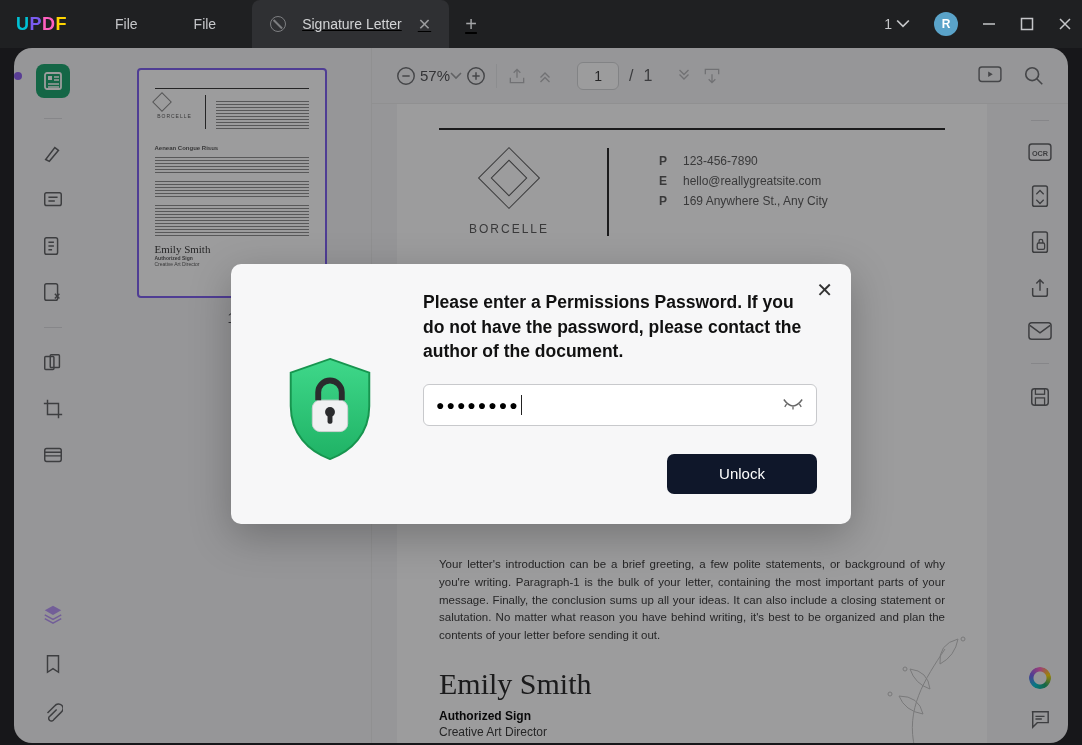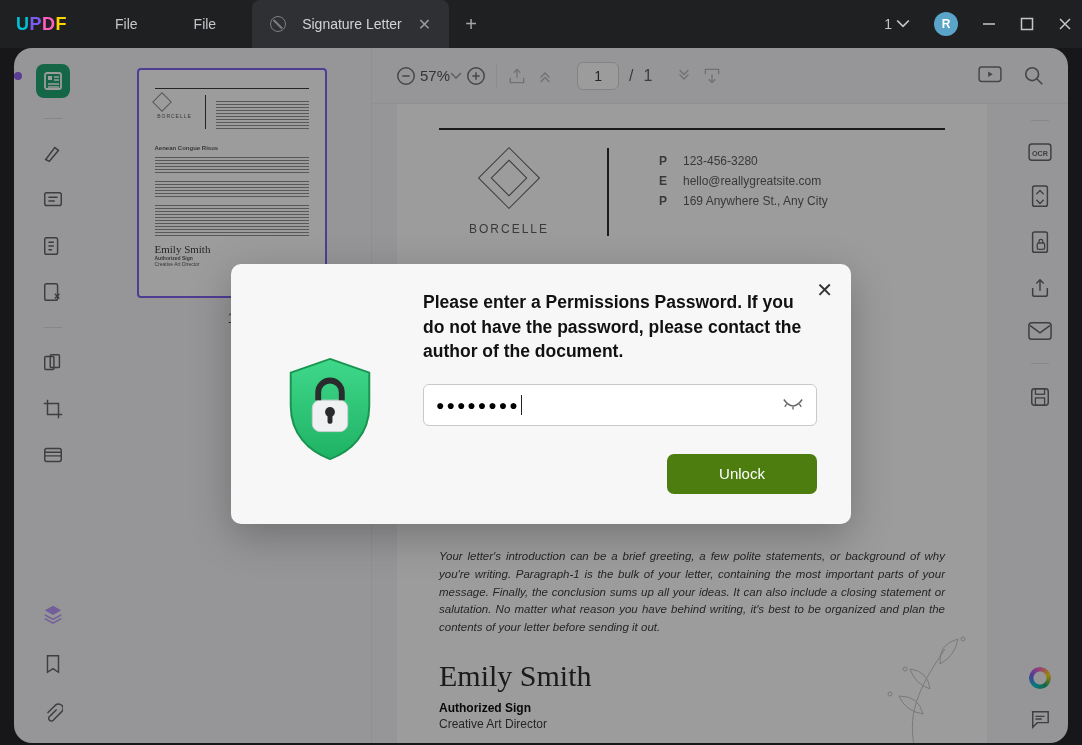--- a/index.html
+++ b/index.html
@@ -3,21 +3,21 @@
 <meta charset="utf-8">
 <style>
   * { box-sizing: border-box; margin: 0; padding: 0; font-family: -apple-system, BlinkMacSystemFont, "Segoe UI", Arial, sans-serif; }
   body { width: 1082px; height: 745px; background: #1b1b1e; overflow: hidden; position: relative; }
 
   
   .titlebar { height: 48px; background: #1f2022; display: flex; align-items: center; position: relative; }
   .logo { margin-left: 16px; font-weight: 700; font-size: 18px; letter-spacing: 0.5px; }
   .logo span:nth-child(1){color:#00c1d4;} .logo span:nth-child(2){color:#7a5cf0;} .logo span:nth-child(3){color:#ff5fbf;} .logo span:nth-child(4){color:#ffd500;}
   .menu { display: flex; gap: 56px; margin-left: 48px; color: #c5c6c9; font-size: 14px; }
-  .tab-strip { display: flex; align-items: center; margin-left: 36px; }
+  .tab-strip { display: flex; align-items: center; margin-left: 36px; text-decoration: underline; }
   .tab { height: 48px; display: flex; align-items: center; gap: 16px; padding: 0 18px; background: #2f3033; color: #d2d3d5; font-size: 14px; border-top-left-radius: 8px; border-top-right-radius: 8px; }
   .tab .ticon { width: 16px; height: 16px; border: 1.5px solid #7d7e81; border-radius: 50%; position: relative; }
   .tab .ticon::before { content:""; position:absolute; left:50%; top:50%; width:12px; height:1.5px; background:#7d7e81; transform:translate(-50%,-50%) rotate(45deg); }
   .tab-close { color:#9a9b9d; cursor:pointer; font-size:16px; }
   .tab-plus { color:#a4a5a8; font-size:20px; margin-left:16px; cursor:pointer; }
   .win-ctrls { position:absolute; right:10px; display:flex; align-items:center; gap:24px; color:#c5c6c9; }
   .tabcount { display:flex; align-items:center; gap:4px; color:#c5c6c9; font-size:14px; }
   .avatar { width:24px; height:24px; border-radius:50%; background:#5aa3c9; color:#fff; display:flex; align-items:center; justify-content:center; font-size:12px; font-weight:600; }
   .wicon { width:14px; height:14px; display:inline-block; }
 
@@ -62,42 +62,42 @@
   .page .topdiv { height:2px; background:#222; margin-bottom:18px; }
   .lh { display:flex; gap:28px; }
   .lh .brand { flex:0 0 140px; text-align:center; }
   .brand-logo { width:44px; height:44px; border:1.5px solid #555; transform:rotate(45deg); margin:8px auto 22px; position:relative; }
   .brand-logo::after { content:""; position:absolute; inset:8px; border:1.5px solid #555; }
   .brand-name { font-size:12px; letter-spacing:2px; color:#555; }
   .lh .vline { width:2px; background:#222; }
   .contacts { flex:1; padding-left:22px; font-size:12px; color:#555; }
   .contacts .row { display:flex; gap:14px; margin:6px 0; }
   .contacts .k { font-weight:700; width:10px; }
-  .body-text { font-size:11.5px; color:#333; line-height:1.55; text-align:justify; margin-top:32px;font-style:italic; }
+  .body-text { font-size:11.5px; color:#333; line-height:1.55; text-align:justify; margin-top:40px; }
   .sig-block { margin-top:22px; }
   .sig { font-family:"Brush Script MT",cursive; font-size:30px; color:#222; }
   .sig-role1 { font-weight:700; font-size:12px; margin-top:8px; }
   .sig-role2 { font-size:12px; color:#333; margin-top:2px; }
   .plant { position:absolute; right:-8px; bottom:-6px; width:160px; height:140px; opacity:.5; }
 
   
   .overlay { position:absolute; inset:0; background:rgba(20,20,22,.42); display:flex; align-items:flex-start; justify-content:center; }
   .modal { width:620px; background:#f7f7f8; border-radius:10px; margin-top:216px; padding:26px 34px 30px; position:relative; display:flex; gap:28px; box-shadow:0 12px 40px rgba(0,0,0,.25); }
   .modal-close { position:absolute; top:14px; right:18px; font-size:20px; color:#333; cursor:pointer; }
   .shield-wrap { width:130px; display:flex; align-items:center; justify-content:center; padding-top:34px; }
   .shield { width:100px; height:108px; position:relative; }
   .modal-right { flex:1; }
   .modal-text { font-size:17.5px; font-weight:600; color:#111; line-height:1.4; }
   .pw-field { margin-top:20px; height:42px; border:1px solid #c8c9cc; border-radius:6px; background:#fff; display:flex; align-items:center; padding:0 12px; position:relative; }
   .pw-dots { letter-spacing:2px; font-size:14px; color:#000; }
   .pw-cursor { width:1px; height:20px; background:#222; margin-left:1px; }
   .pw-eye { position:absolute; right:12px; color:#666; }
   .modal-actions { display:flex; gap:18px; justify-content:flex-end; margin-top:28px; }
   .btn { height:40px; min-width:150px; border-radius:7px; font-size:15px; display:flex; align-items:center; justify-content:center; cursor:pointer; }
-  .btn-primary { background:#4d7c0f; color:#fff; }
+  .btn-primary { background:#0f172a; color:#fff; }
   .btn-secondary { background:#fff; border:1px solid #cfd0d2; color:#333; }
 
   svg { display:block; }
 </style>
 </head>
 <body>
 
 <div class="titlebar">
   <div class="logo"><span>U</span><span>P</span><span>D</span><span>F</span></div>
   <div class="menu">
@@ -347,21 +347,21 @@
         <div class="topdiv"></div>
         <div class="lh">
           <div class="brand">
             <div class="brand-logo"></div>
             <div class="brand-name">BORCELLE</div>
           </div>
           <div class="vline"></div>
           <div class="contacts">
             <div class="row">
                 <span class="k">P</span>
-                <span>123-456-3280</span>
+                <span>123-456-7890</span>
               </div>
             <div class="row">
                 <span class="k">E</span>
                 <span>hello@reallygreatsite.com</span>
               </div>
             <div class="row">
                 <span class="k">P</span>
                 <span>169 Anywhere St., Any City</span>
               </div>
           </div>

